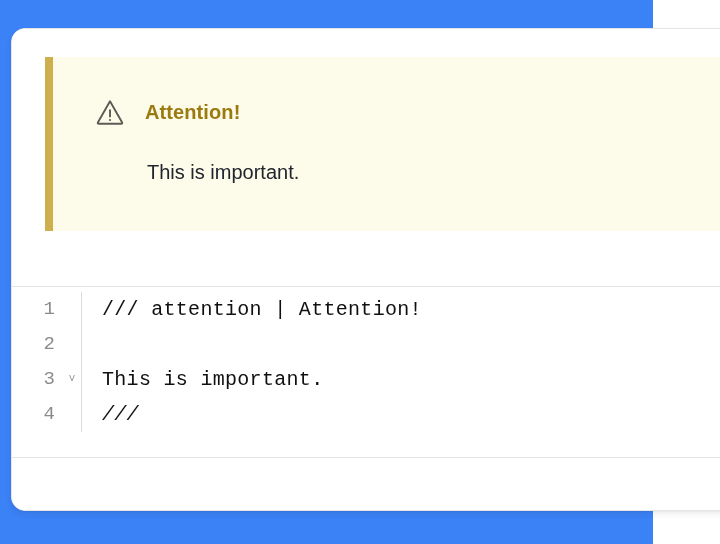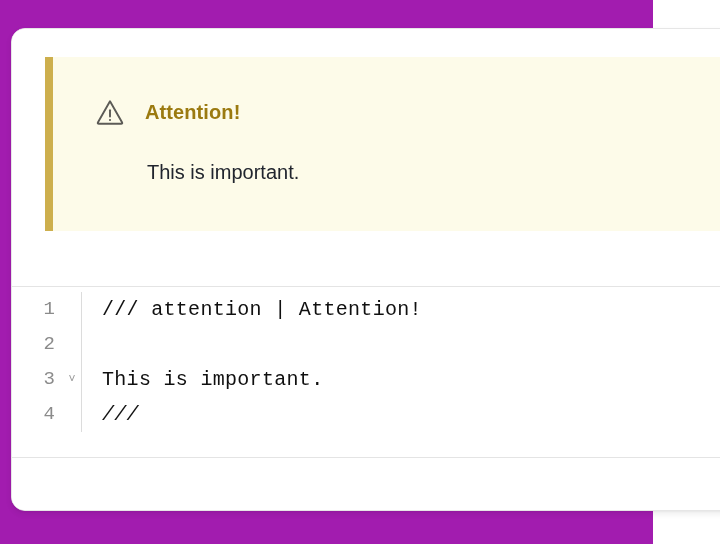--- a/index.html
+++ b/index.html
@@ -10,21 +10,21 @@
     background: #ffffff;
     font-family: "Liberation Sans", sans-serif;
     overflow: hidden;
   }
 
   
   #page-root {
     position: relative;
     width: 653px;
     height: 544px;
-    background: #a21caf;
+    background: #3b82f6;
   }
 
   .doc-card {
     position: absolute;
     left: 11px;
     top: 28px;
     width: 760px;          
     height: 483px;
     background: #ffffff;
     border: 1px solid #e6e6e6;

